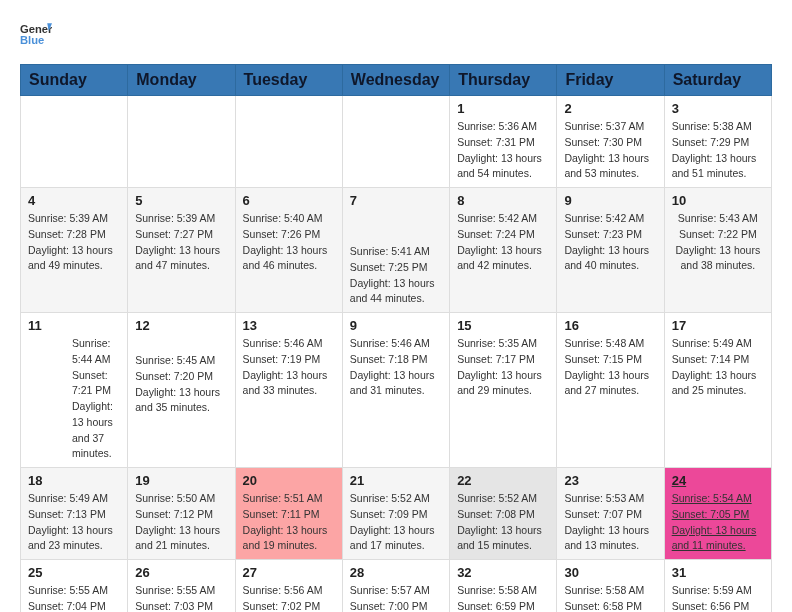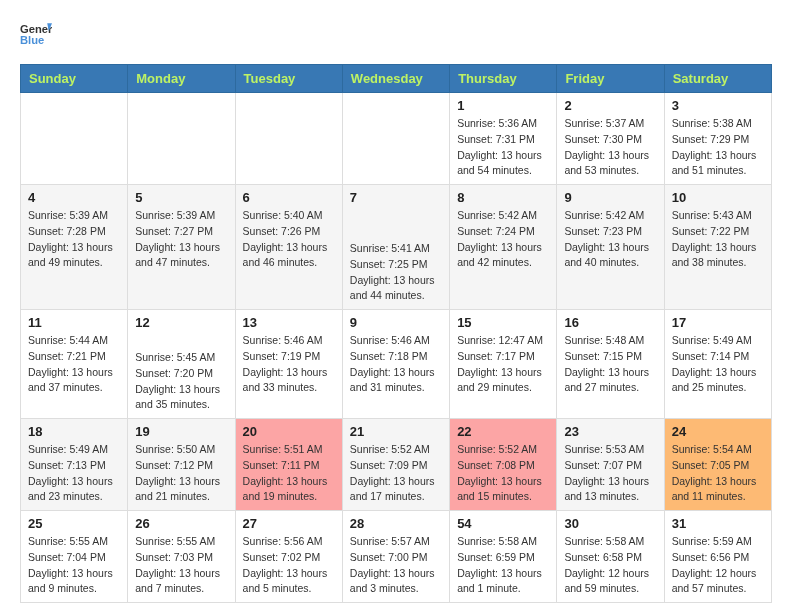--- a/index.html
+++ b/index.html
@@ -37,24 +37,24 @@
       font-size: 14px;
       color: #444;
     }
     .calendar {
       width: 100%;
       border-collapse: collapse;
       border: 1px solid #ccc;
     }
     .calendar th {
       background-color: #3878b4;
-      color: #bef264;
+      color: #0f172a;
       text-align: left;
       padding: 6px 8px;
-      font-size: 13px;
+      font-size: 16px;
       font-weight: bold;
       border: 1px solid #2d6a9f;
       margin-left: 44px;
     }
     .calendar td {
       vertical-align: top;
       padding: 5px 7px;
       border: 1px solid #ddd;
       font-size: 11px;
       color: #333;
@@ -179,30 +179,30 @@
         </td>
         <td style="background: rgb(245, 245, 245);">
           <span class="day-num">9</span>
           <div class="day-info" style="white-space: pre-line;">Sunrise: 5:42 AM
 Sunset: 7:23 PM
 Daylight: 13 hours
 and 40 minutes.</div>
         </td>
         <td style="background: rgb(245, 245, 245);">
           <span class="day-num">10</span>
-          <div class="day-info" style="white-space: pre-line;">Sunrise: 5:43 AM
+          <div class="day-info" style="white-space: pre-line; text-align: center;">Sunrise: 5:43 AM
 Sunset: 7:22 PM
 Daylight: 13 hours
 and 38 minutes.</div>
         </td>
       </tr>
       <tr class="week-row">
         <td>
           <span class="day-num">11</span>
-          <div class="day-info" style="white-space: pre-line;">Sunrise: 5:44 AM
+          <div class="day-info" style="white-space: pre-line; margin-left: 44px;">Sunrise: 5:44 AM
 Sunset: 7:21 PM
 Daylight: 13 hours
 and 37 minutes.</div>
         </td>
         <td>
           <span class="day-num">12</span>
           <div class="day-info" style="white-space: pre-line; margin-top: 20px;">Sunrise: 5:45 AM
 Sunset: 7:20 PM
 Daylight: 13 hours
 and 35 minutes.</div>
@@ -216,21 +216,21 @@
         </td>
         <td>
           <span class="day-num">9</span>
           <div class="day-info" style="white-space: pre-line;">Sunrise: 5:46 AM
 Sunset: 7:18 PM
 Daylight: 13 hours
 and 31 minutes.</div>
         </td>
         <td>
           <span class="day-num">15</span>
-          <div class="day-info" style="white-space: pre-line;">Sunrise: 12:47 AM
+          <div class="day-info" style="white-space: pre-line;">Sunrise: 5:35 AM
 Sunset: 7:17 PM
 Daylight: 13 hours
 and 29 minutes.</div>
         </td>
         <td>
           <span class="day-num">16</span>
           <div class="day-info" style="white-space: pre-line;">Sunrise: 5:48 AM
 Sunset: 7:15 PM
 Daylight: 13 hours
 and 27 minutes.</div>
@@ -265,35 +265,35 @@
 Daylight: 13 hours
 and 19 minutes.</div>
         </td>
         <td style="background: rgb(245, 245, 245);">
           <span class="day-num">21</span>
           <div class="day-info" style="white-space: pre-line;">Sunrise: 5:52 AM
 Sunset: 7:09 PM
 Daylight: 13 hours
 and 17 minutes.</div>
         </td>
-        <td style="background: #fca5a5;">
+        <td style="background: #e5e5e5;">
           <span class="day-num">22</span>
           <div class="day-info" style="white-space: pre-line;">Sunrise: 5:52 AM
 Sunset: 7:08 PM
 Daylight: 13 hours
 and 15 minutes.</div>
         </td>
         <td style="background: rgb(245, 245, 245);">
           <span class="day-num">23</span>
           <div class="day-info" style="white-space: pre-line;">Sunrise: 5:53 AM
 Sunset: 7:07 PM
 Daylight: 13 hours
 and 13 minutes.</div>
         </td>
-        <td style="background: #fdba74;">
+        <td style="background: #ec4899; text-decoration: underline;">
           <span class="day-num">24</span>
           <div class="day-info" style="white-space: pre-line;">Sunrise: 5:54 AM
 Sunset: 7:05 PM
 Daylight: 13 hours
 and 11 minutes.</div>
         </td>
       </tr>
       <tr class="week-row">
         <td>
           <span class="day-num">25</span>
@@ -317,21 +317,21 @@
 and 5 minutes.</div>
         </td>
         <td>
           <span class="day-num">28</span>
           <div class="day-info" style="white-space: pre-line;">Sunrise: 5:57 AM
 Sunset: 7:00 PM
 Daylight: 13 hours
 and 3 minutes.</div>
         </td>
         <td>
-          <span class="day-num">54</span>
+          <span class="day-num">32</span>
           <div class="day-info" style="white-space: pre-line;">Sunrise: 5:58 AM
 Sunset: 6:59 PM
 Daylight: 13 hours
 and 1 minute.</div>
         </td>
         <td>
           <span class="day-num">30</span>
           <div class="day-info" style="white-space: pre-line;">Sunrise: 5:58 AM
 Sunset: 6:58 PM
 Daylight: 12 hours

